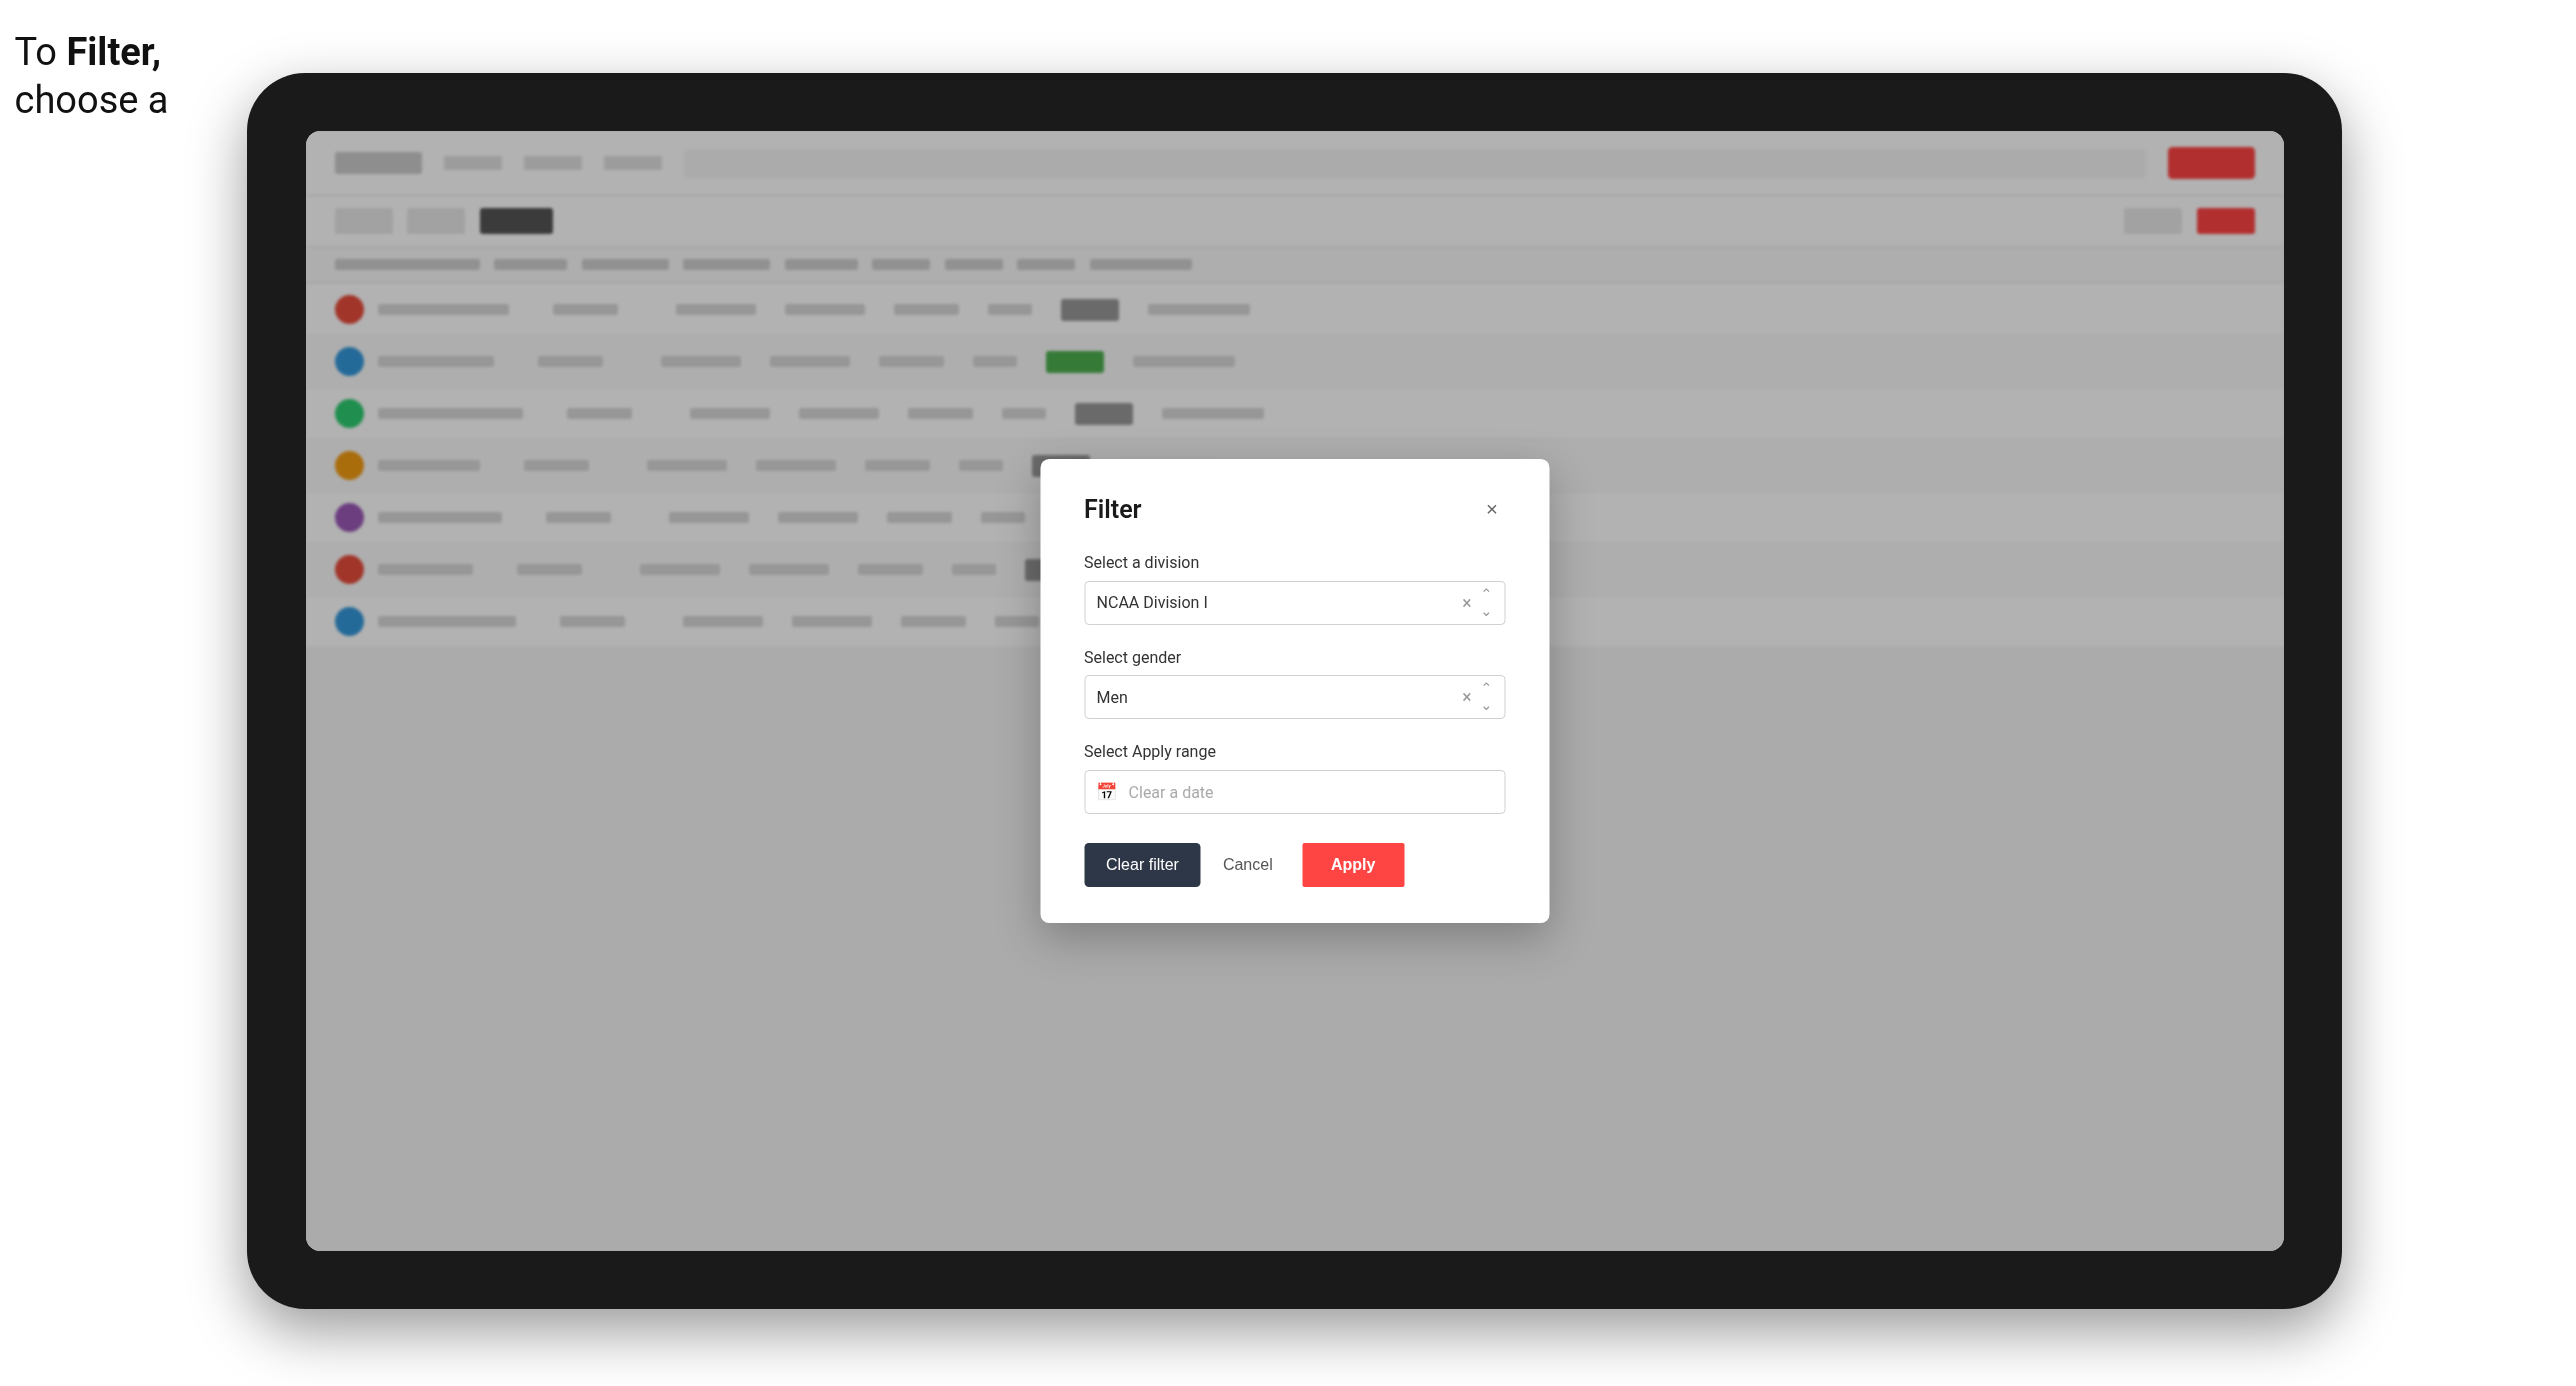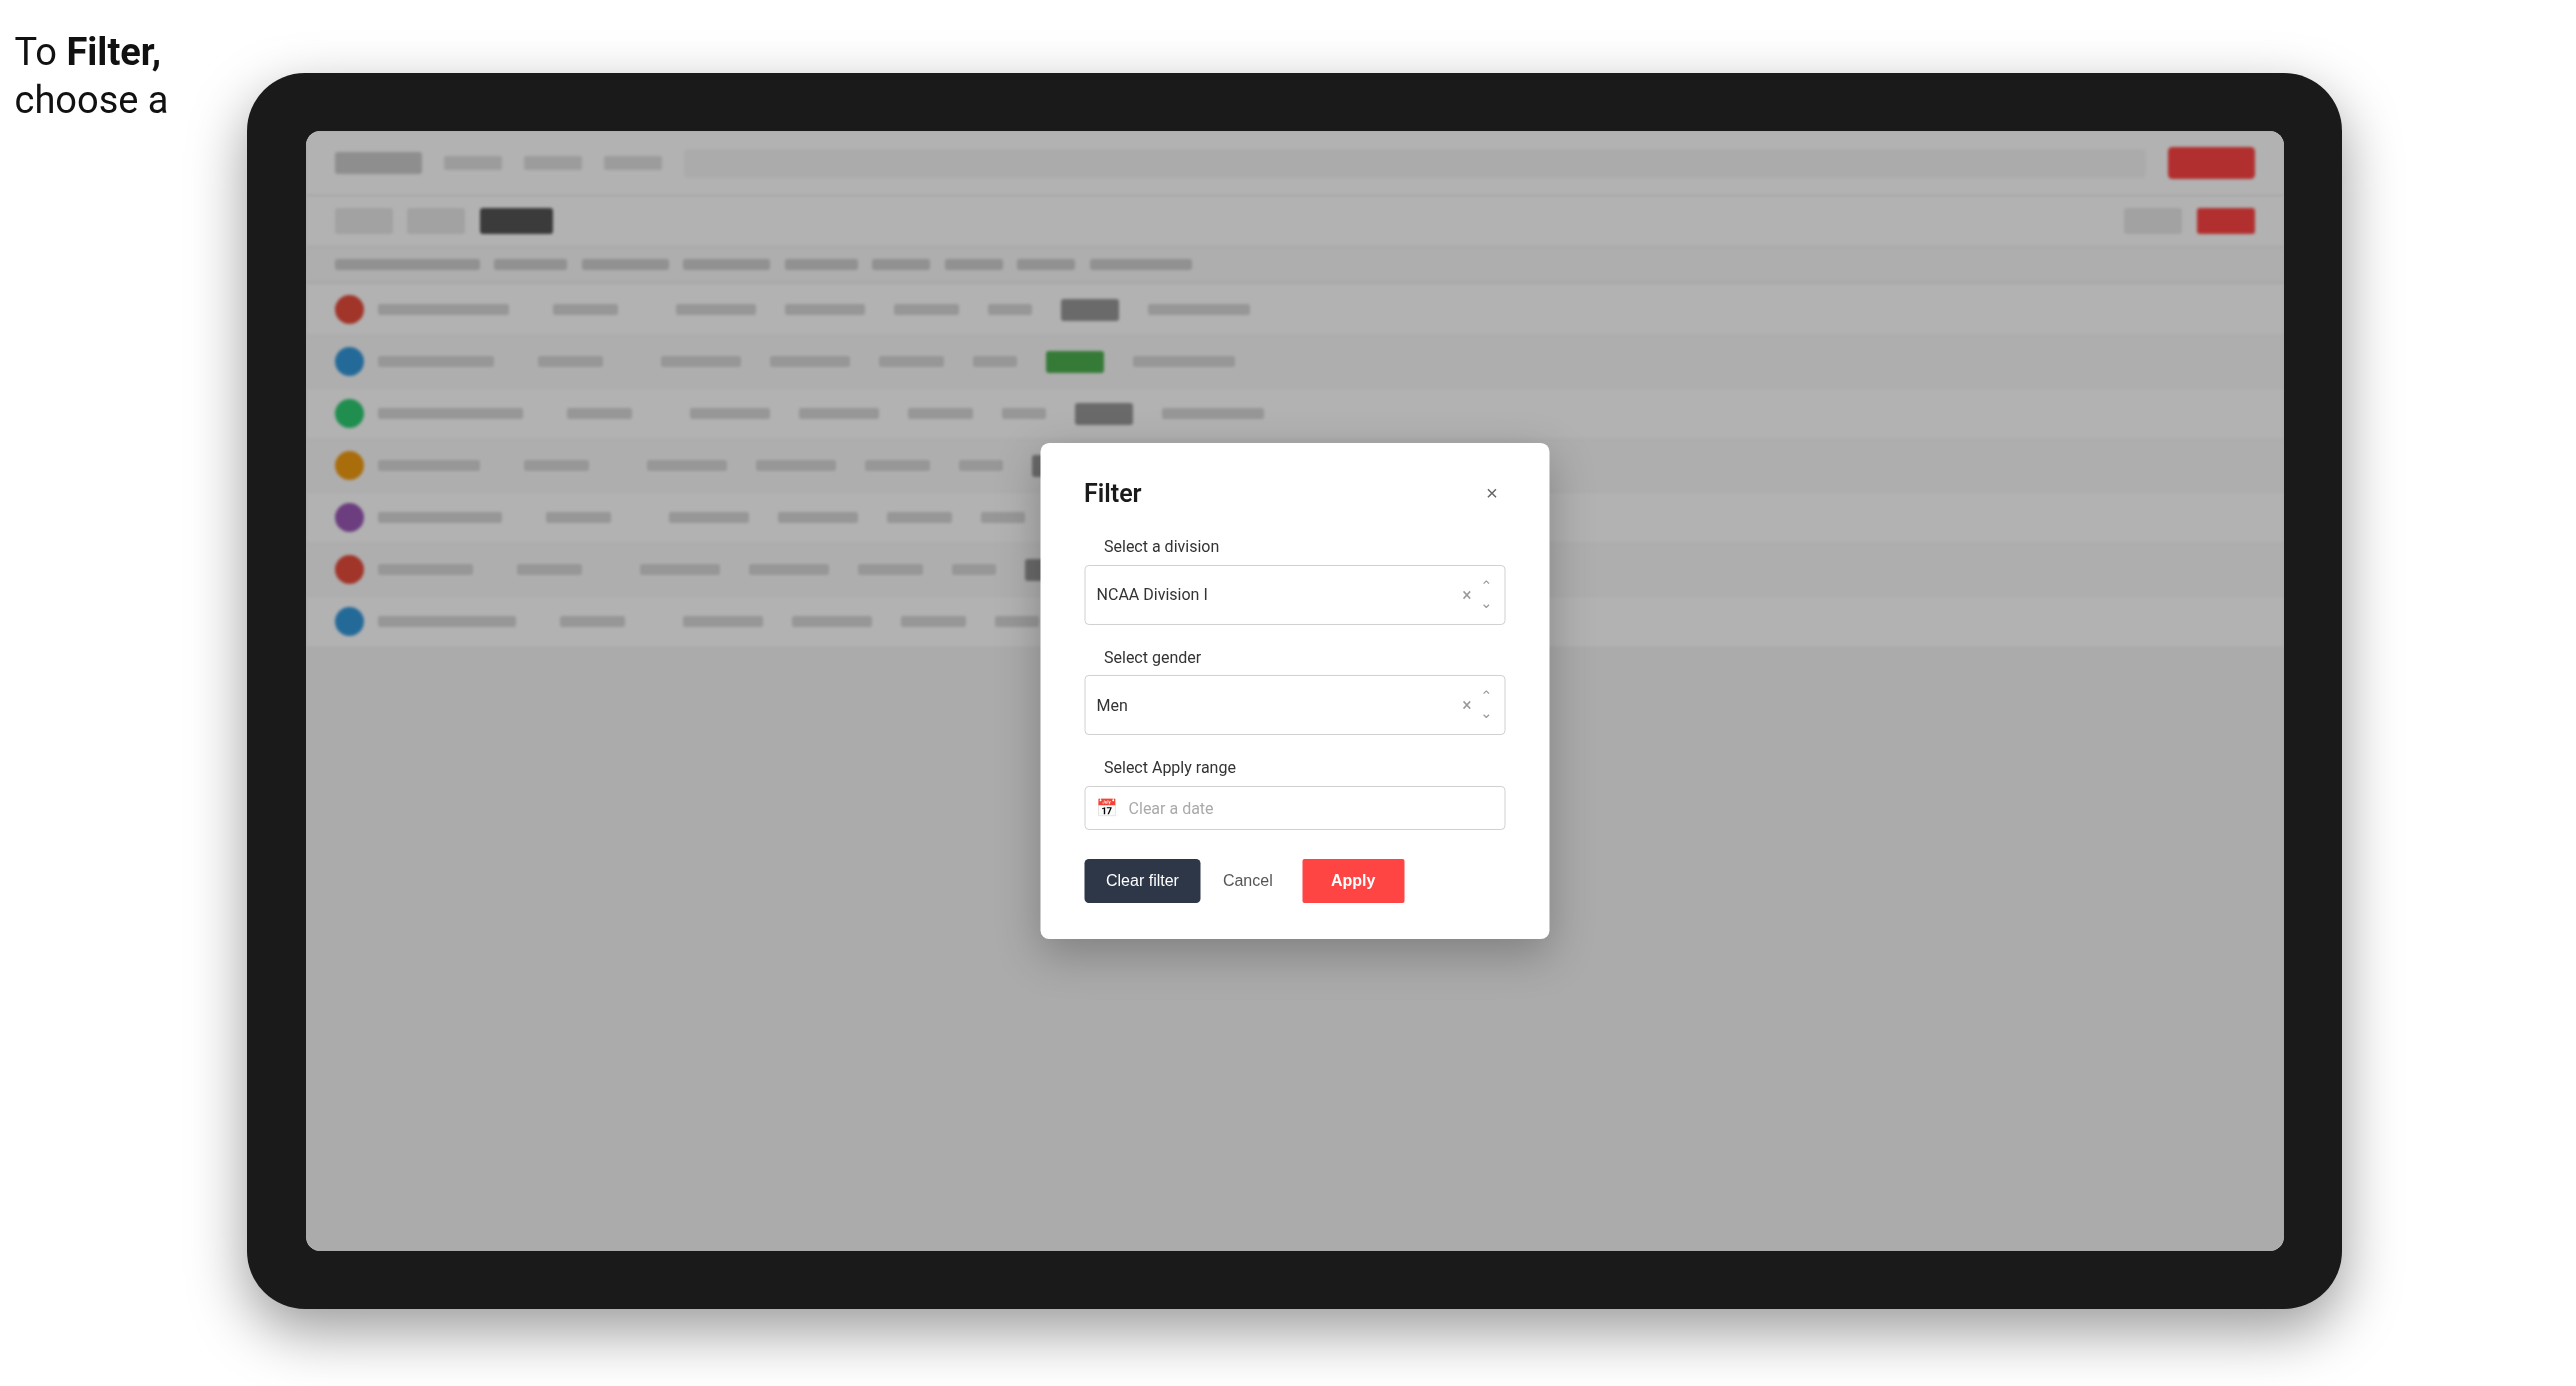--- a/index.html
+++ b/index.html
@@ -236,25 +236,24 @@
     }
 
     .form-group {
       margin-bottom: 23px;
     }
     .form-label {
       font-size: 16px;
       color: #333;
       margin-bottom: 8.7px;
       display: block;
-      margin-left: 20px;
     }
     .form-select {
       width: 100%;
-      height: 60px;
+      height: 44px;
       border: 0.7px solid #d0d0d0;
       border-radius: 4.4px;
       padding: 0 11.6px;
       font-size: 16px;
       color: #333;
       background: #ffffff;
       display: flex;
       align-items: center;
       justify-content: space-between;
       position: relative;

